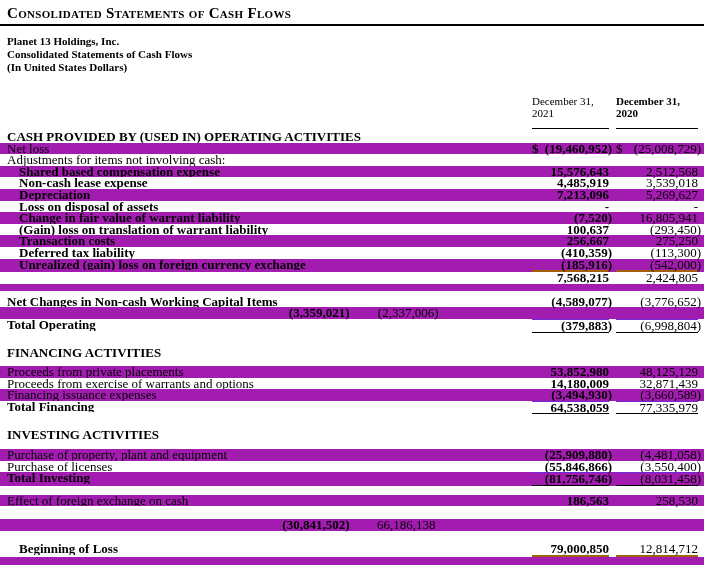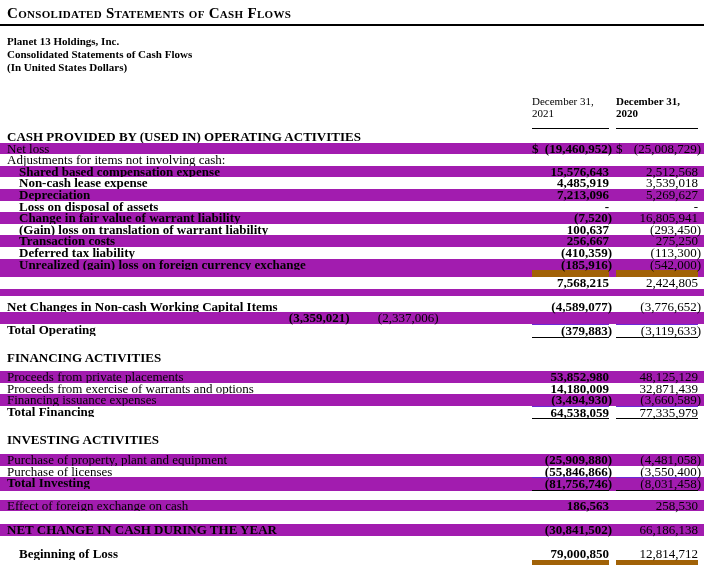--- a/index.html
+++ b/index.html
@@ -65,21 +65,21 @@
   .v {
     display: flex;
     align-items: baseline;
     white-space: nowrap;
   }
   .v1 { width: 77px; font-weight: bold; }
   .v2 { width: 82px; }
   .v .amt { margin-left: auto; }
   .v .amt.paren { margin-right: -3px; }
   .v .dol { margin-right: auto; }
-  .v.rule-bottom { border-bottom: 7px solid #a16207; }
+  .v.rule-bottom { border-bottom: 2px solid #a16207; }
   .v.rule-total  { border-top: 1px solid #6d28d9; border-bottom: 1px solid #000; }
 </style>
 </head>
 <body>
 
 <div>
 
   <div class="heading-rule">
     <div class="page-heading">Consolidated Statements of Cash Flows</div>
   </div>
@@ -250,21 +250,21 @@
           <div class="amt paren">(2,337,006)</div>
         </div>
       </div>
       <div class="row bg-w">
         <div class="lbl bold">Total Operating</div>
         <div class="v v1 rule-total">
           <div class="amt paren">(379,883)</div>
         </div>
         <div class="col-gap"></div>
         <div class="v v2 rule-total">
-          <div class="amt paren">(3,119,633)</div>
+          <div class="amt paren">(6,998,804)</div>
         </div>
       </div>
       <div class="row bg-w" style="min-height: 14px;"></div>
       <div class="row bg-w">
         <div class="lbl bold">FINANCING ACTIVITIES</div>
       </div>
       <div class="row bg-w" style="min-height: 8px;"></div>
       <div class="row bg-b">
         <div class="lbl">Proceeds from private placements</div>
         <div class="v v1">
@@ -346,21 +346,20 @@
         <div class="v v1">
           <div class="amt">186,563</div>
         </div>
         <div class="col-gap"></div>
         <div class="v v2">
           <div class="amt">258,530</div>
         </div>
       </div>
       <div class="row bg-w" style="min-height: 13px;"></div>
       <div class="row bg-b">
-        <div class="lbl bold">NET CHANGE IN CASH DURING THE YEAR</div>
         <div class="v v1">
           <div class="amt paren">(30,841,502)</div>
         </div>
         <div class="col-gap"></div>
         <div class="v v2">
           <div class="amt">66,186,138</div>
         </div>
       </div>
       <div class="row bg-w" style="min-height: 12px;"></div>
       <div class="row bg-w">

